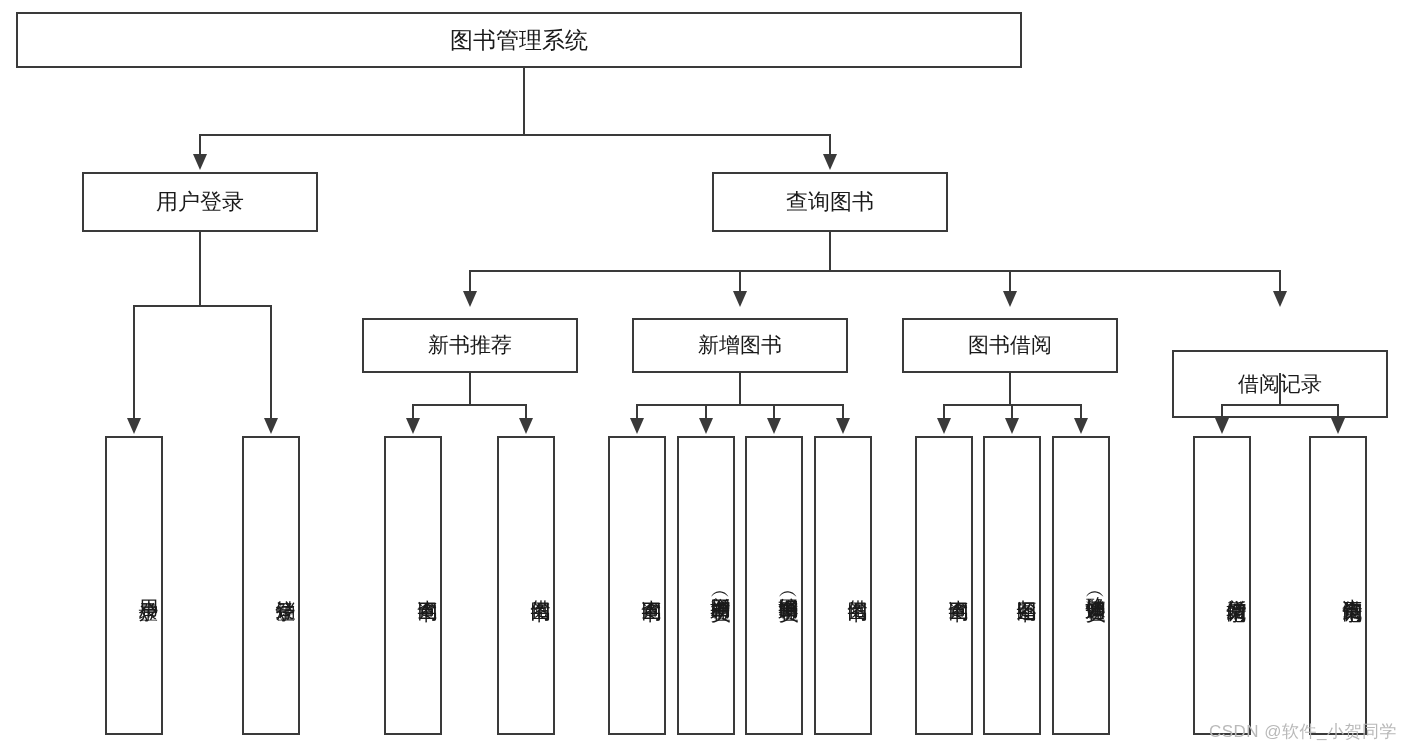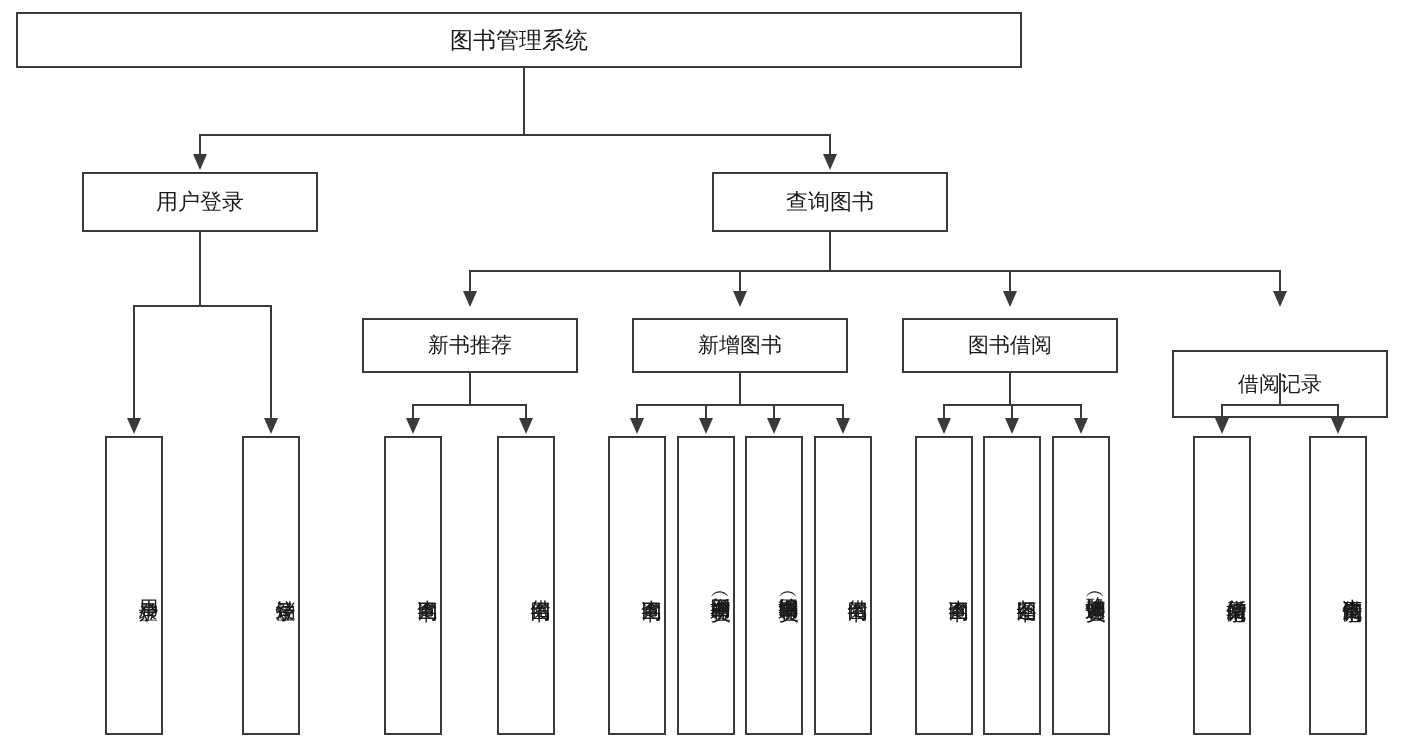--- a/index.html
+++ b/index.html
@@ -194,14 +194,15 @@
     <span class="lbl">确认归还（管理员）</span>
   </div>
 
   <div class="node leaf" style="left:1193px;top:436px;width:58px;height:299px;">
     <span class="lbl">新增借阅记录</span>
   </div>
   <div class="node leaf" style="left:1309px;top:436px;width:58px;height:299px;">
     <span class="lbl">查询借阅记录</span>
   </div>
 
+  <div id="watermark">CSDN @软件_小贺同学</div>
 
 </div>
 
 </body></html>

